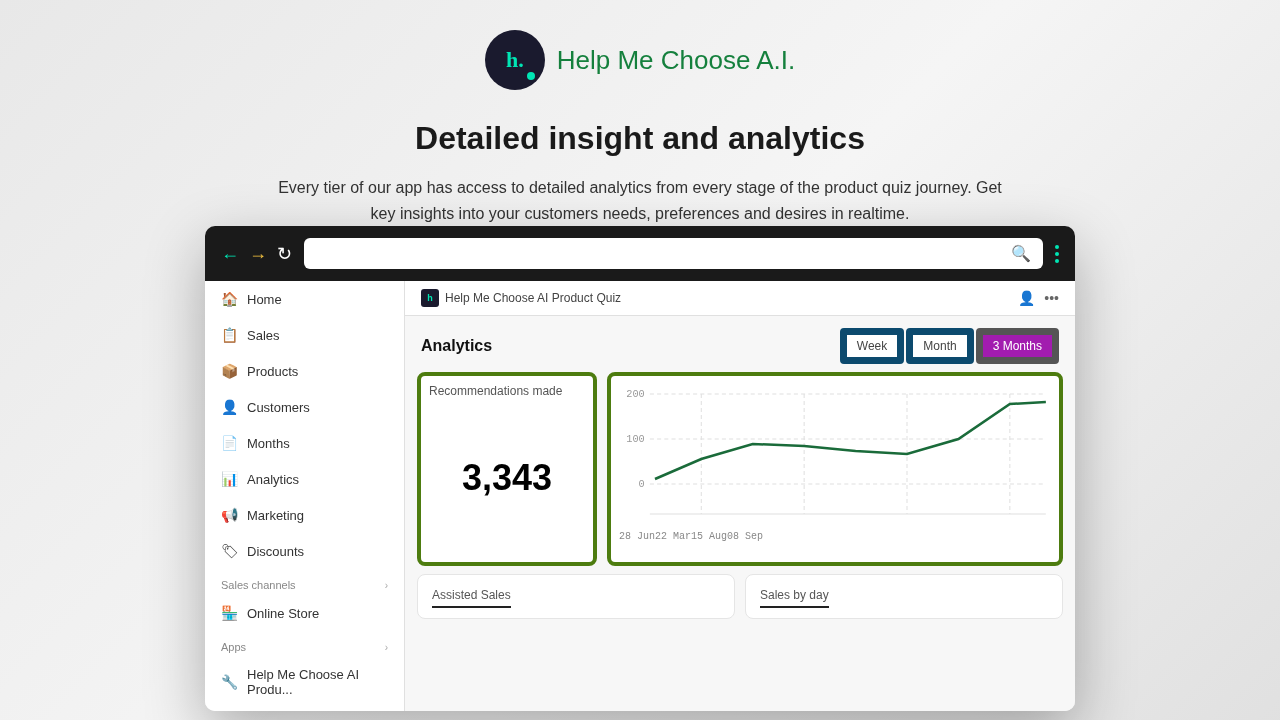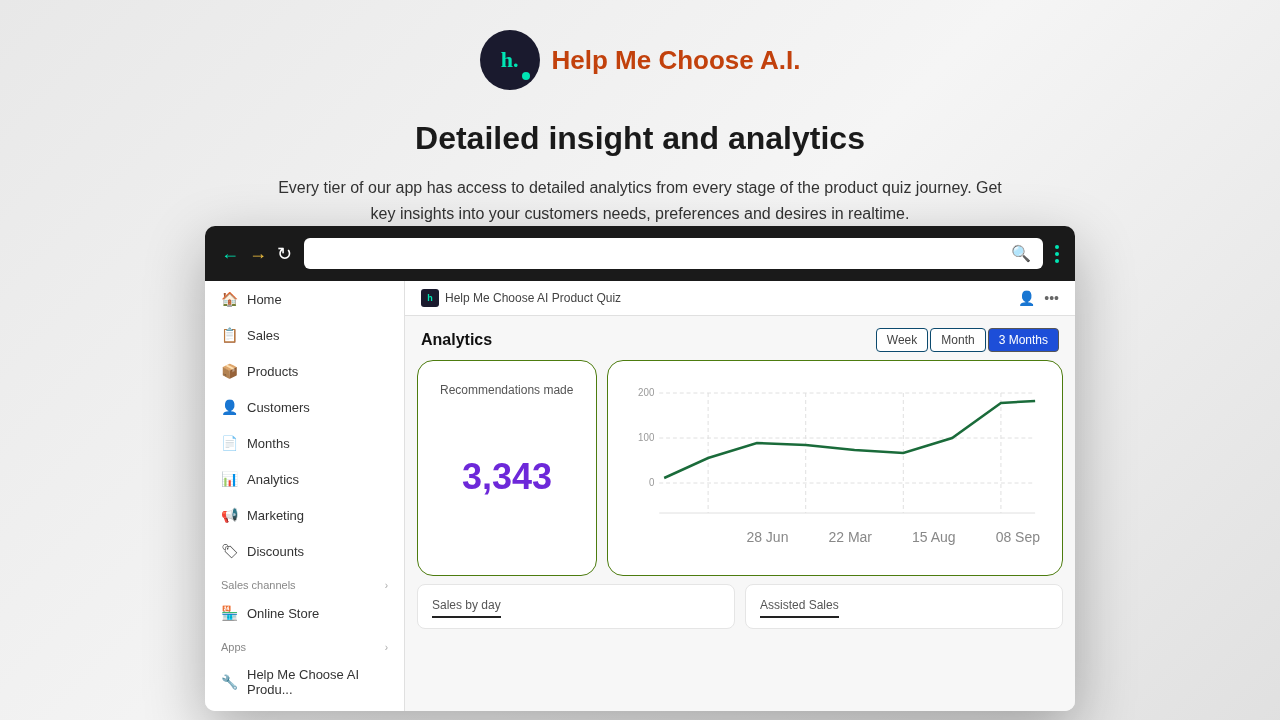--- a/index.html
+++ b/index.html
@@ -40,22 +40,22 @@
       height: 8px;
       background: #00e5b4;
       border-radius: 50%;
       position: absolute;
       bottom: 10px;
       right: 10px;
     }
 
     .logo-text {
       font-size: 26px;
-      font-weight: 700;
-      color: #c2410c;
+      font-weight: 400;
+      color: #15803d;
     }
 
     .headline {
       font-size: 32px;
       font-weight: 900;
       color: #1a1a1a;
       text-align: center;
       margin-bottom: 18px;
     }
 
@@ -239,89 +239,89 @@
     }
 
     .time-filters {
       display: flex;
       gap: 2px;
     }
 
     .time-btn {
       padding: 4px 10px;
       font-size: 12px;
-      border: 1px solid #0c4a6e;
+      border: 7px solid #0c4a6e;
       border-radius: 4px;
       background: white;
       cursor: pointer;
       color: #444;
     }
 
     .time-btn.active {
-      background: #1d4ed8;
+      background: #a21caf;
       color: white;
       border-color: #555;
     }
 
     .charts-row {
       display: flex;
       gap: 10px;
       padding: 0 12px;
     }
 
     .card {
       background: white;
-      border-radius: 16px;
-      border: 1px solid #4d7c0f;
-      padding: 22px;
+      border-radius: 8px;
+      border: 4px solid #4d7c0f;
+      padding: 8px;
     }
 
     .card-small {
       width: 180px;
       flex-shrink: 0;
     }
 
     .card-large {
       flex: 1;
     }
 
     .card-title {
       font-size: 12px;
       color: #555;
       margin-bottom: 10px;
     }
 
     .big-number {
       font-size: 36px;
       font-weight: 700;
-      color: #6d28d9;
+      color: #000000;
       display: flex;
       align-items: center;
       justify-content: center;
       height: 140px;
     }
 
     
     .chart-area {
       position: relative;
       height: 170px;
+      font-family: Liberation Mono, monospace;
     }
 
     .chart-svg {
       width: 100%;
       height: 140px;
     }
 
     .chart-labels {
       display: flex;
-      justify-content: flex-end;
+      justify-content: flex-start;
       padding: 2px 0 0;
-      font-size: 14px;
+      font-size: 10px;
       color: #888;
-      gap: 40px;
     }
 
     .bottom-cards {
       display: flex;
       gap: 10px;
       padding: 8px 12px 0;
     }
 
     .bottom-card {
       flex: 1;
@@ -483,22 +483,22 @@
               <span>15 Aug</span>
               <span>08 Sep</span>
             </div>
           </div>
         </div>
 
       </div>
 
       <div class="bottom-cards">
         <div class="bottom-card">
+          <div class="bottom-card-title">Assisted Sales</div>
+        </div>
+        <div class="bottom-card">
           <div class="bottom-card-title">Sales by day</div>
-        </div>
-        <div class="bottom-card">
-          <div class="bottom-card-title">Assisted Sales</div>
         </div>
       </div>
 
     </div>
   </div>
 </div>
 
 </body></html>

